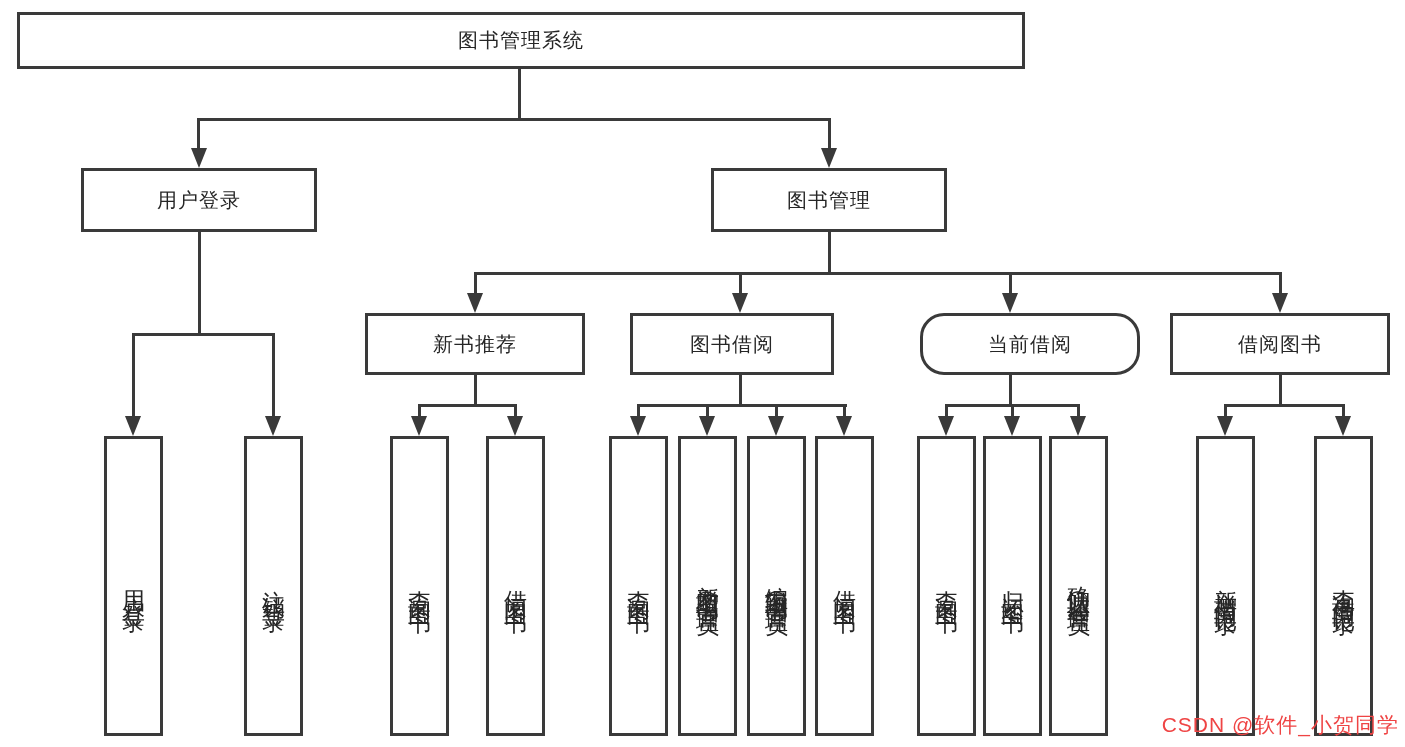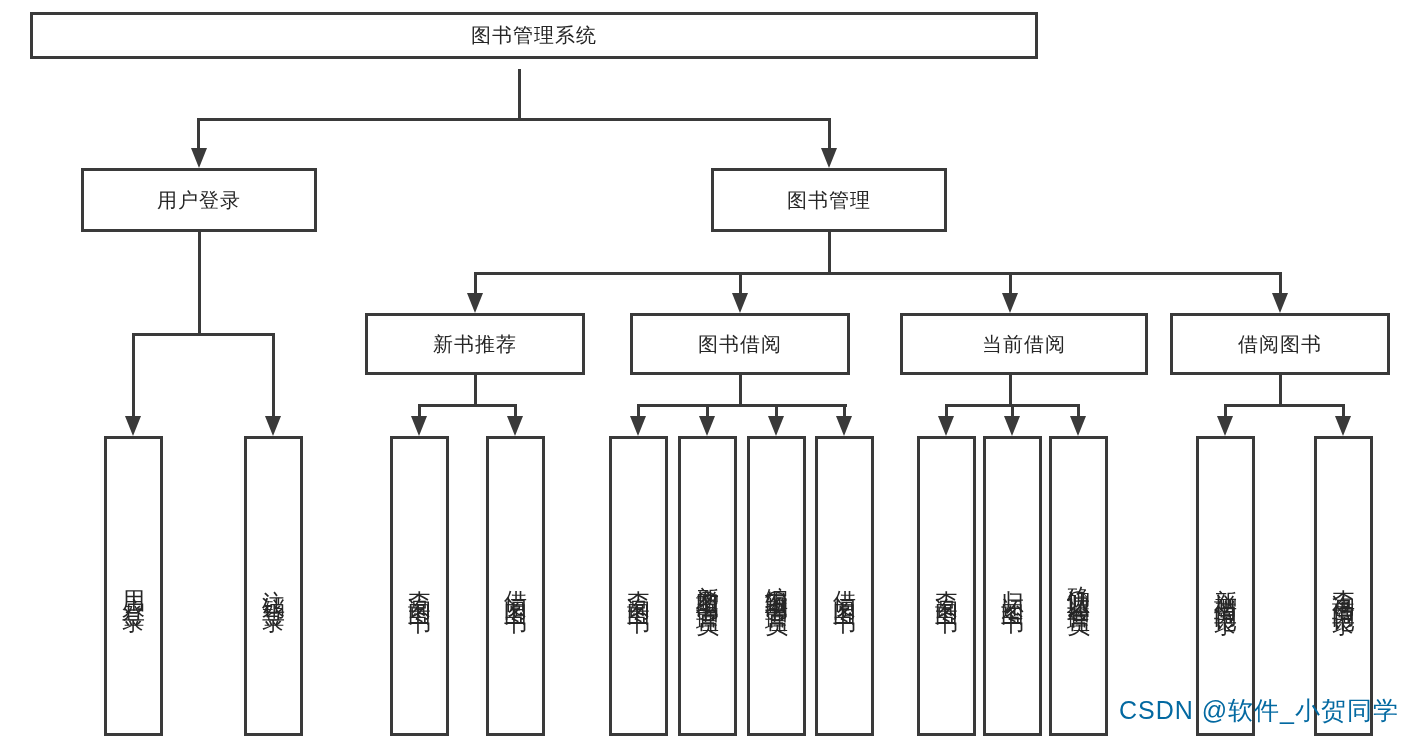--- a/index.html
+++ b/index.html
@@ -44,34 +44,34 @@
     position: absolute;
     width: 0; height: 0;
     border-left: 8px solid transparent;
     border-right: 8px solid transparent;
     border-top: 20px solid #3a3a3a;
     z-index: 1;
   }
   .watermark {
     position: absolute;
     right: 6px;
-    bottom: 20px;
-    font-size: 25px;
-    color: #0369a1;
+    bottom: 8px;
+    font-size: 21px;
+    color: #ef4444;
     letter-spacing: 1px;
     z-index: 5;
     white-space: nowrap;
   }
 </style>
 </head>
 <body>
 
 <div class="stage">
 
-  <div class="box" style="left:30px; top:12px; width:1008px; height:47px;">
+  <div class="box" style="left:17px; top:12px; width:1008px; height:57px;">
     <span class="hlabel">图书管理系统</span>
   </div>
 
   <div class="ln" style="left:518px; top:69px; width:3px; height:51px;"></div>
   <div class="ln" style="left:198px; top:118px; width:633px; height:3px;"></div>
   <div class="ln" style="left:197px; top:118px; width:3px; height:34px;"></div>
   <div class="arrow" style="left:191px; top:148px;"></div>
   <div class="ln" style="left:828px; top:118px; width:3px; height:34px;"></div>
   <div class="arrow" style="left:821px; top:148px;"></div>
 
@@ -96,24 +96,24 @@
   <div class="ln" style="left:739px; top:272px; width:3px; height:25px;"></div>
   <div class="arrow" style="left:732px; top:293px;"></div>
   <div class="ln" style="left:1009px; top:272px; width:3px; height:25px;"></div>
   <div class="arrow" style="left:1002px; top:293px;"></div>
   <div class="ln" style="left:1279px; top:272px; width:3px; height:25px;"></div>
   <div class="arrow" style="left:1272px; top:293px;"></div>
 
   <div class="box" style="left:365px; top:313px; width:220px; height:62px;justify-content:center;">
     <span class="hlabel">新书推荐</span>
   </div>
-  <div class="box" style="left:630px; top:313px; width:220px; height:62px;">
+  <div class="box" style="left:630px; top:313px; width:204px; height:62px;">
     <span class="hlabel">图书借阅</span>
   </div>
-  <div class="box" style="left:900px; top:313px; width:248px; height:62px;">
+  <div class="box" style="left:920px; top:313px; width:220px; height:62px;border-radius:24px;">
     <span class="hlabel">当前借阅</span>
   </div>
   <div class="box" style="left:1170px; top:313px; width:220px; height:62px;">
     <span class="hlabel">借阅图书</span>
   </div>
 
   <div class="ln" style="left:474px; top:375px; width:3px; height:32px;"></div>
   <div class="ln" style="left:418px; top:404px; width:99px; height:3px;"></div>
   <div class="ln" style="left:418px; top:404px; width:3px; height:18px;"></div>
   <div class="arrow" style="left:411px; top:416px;"></div>

